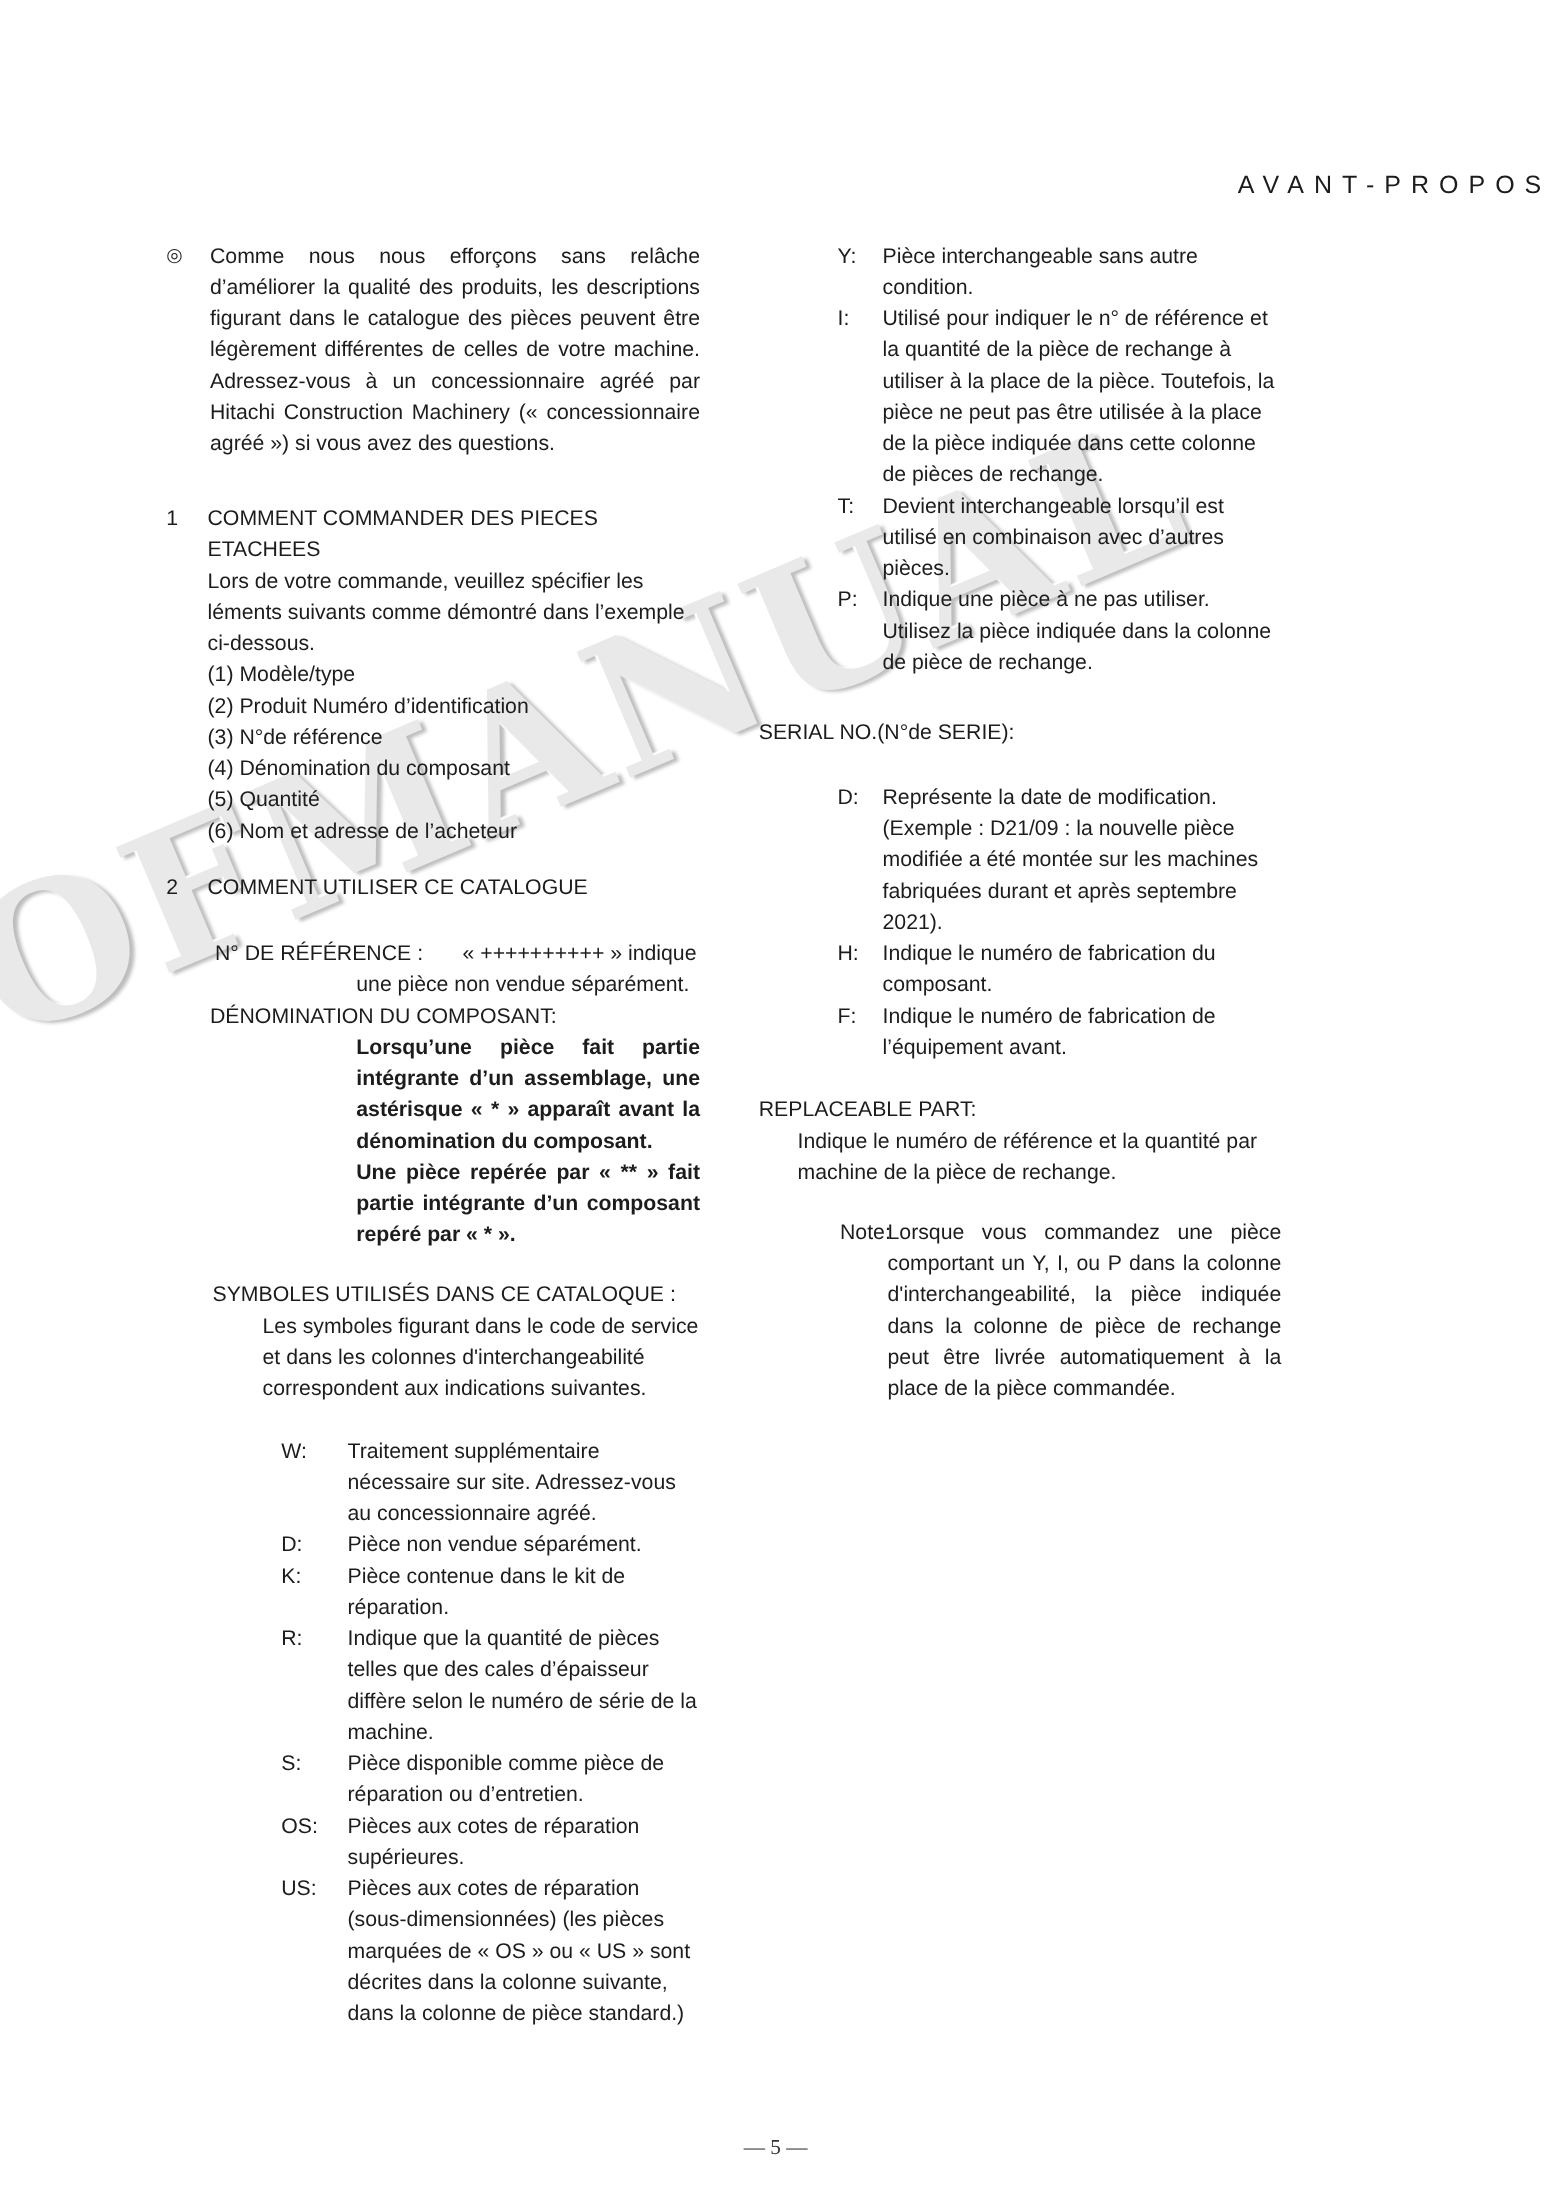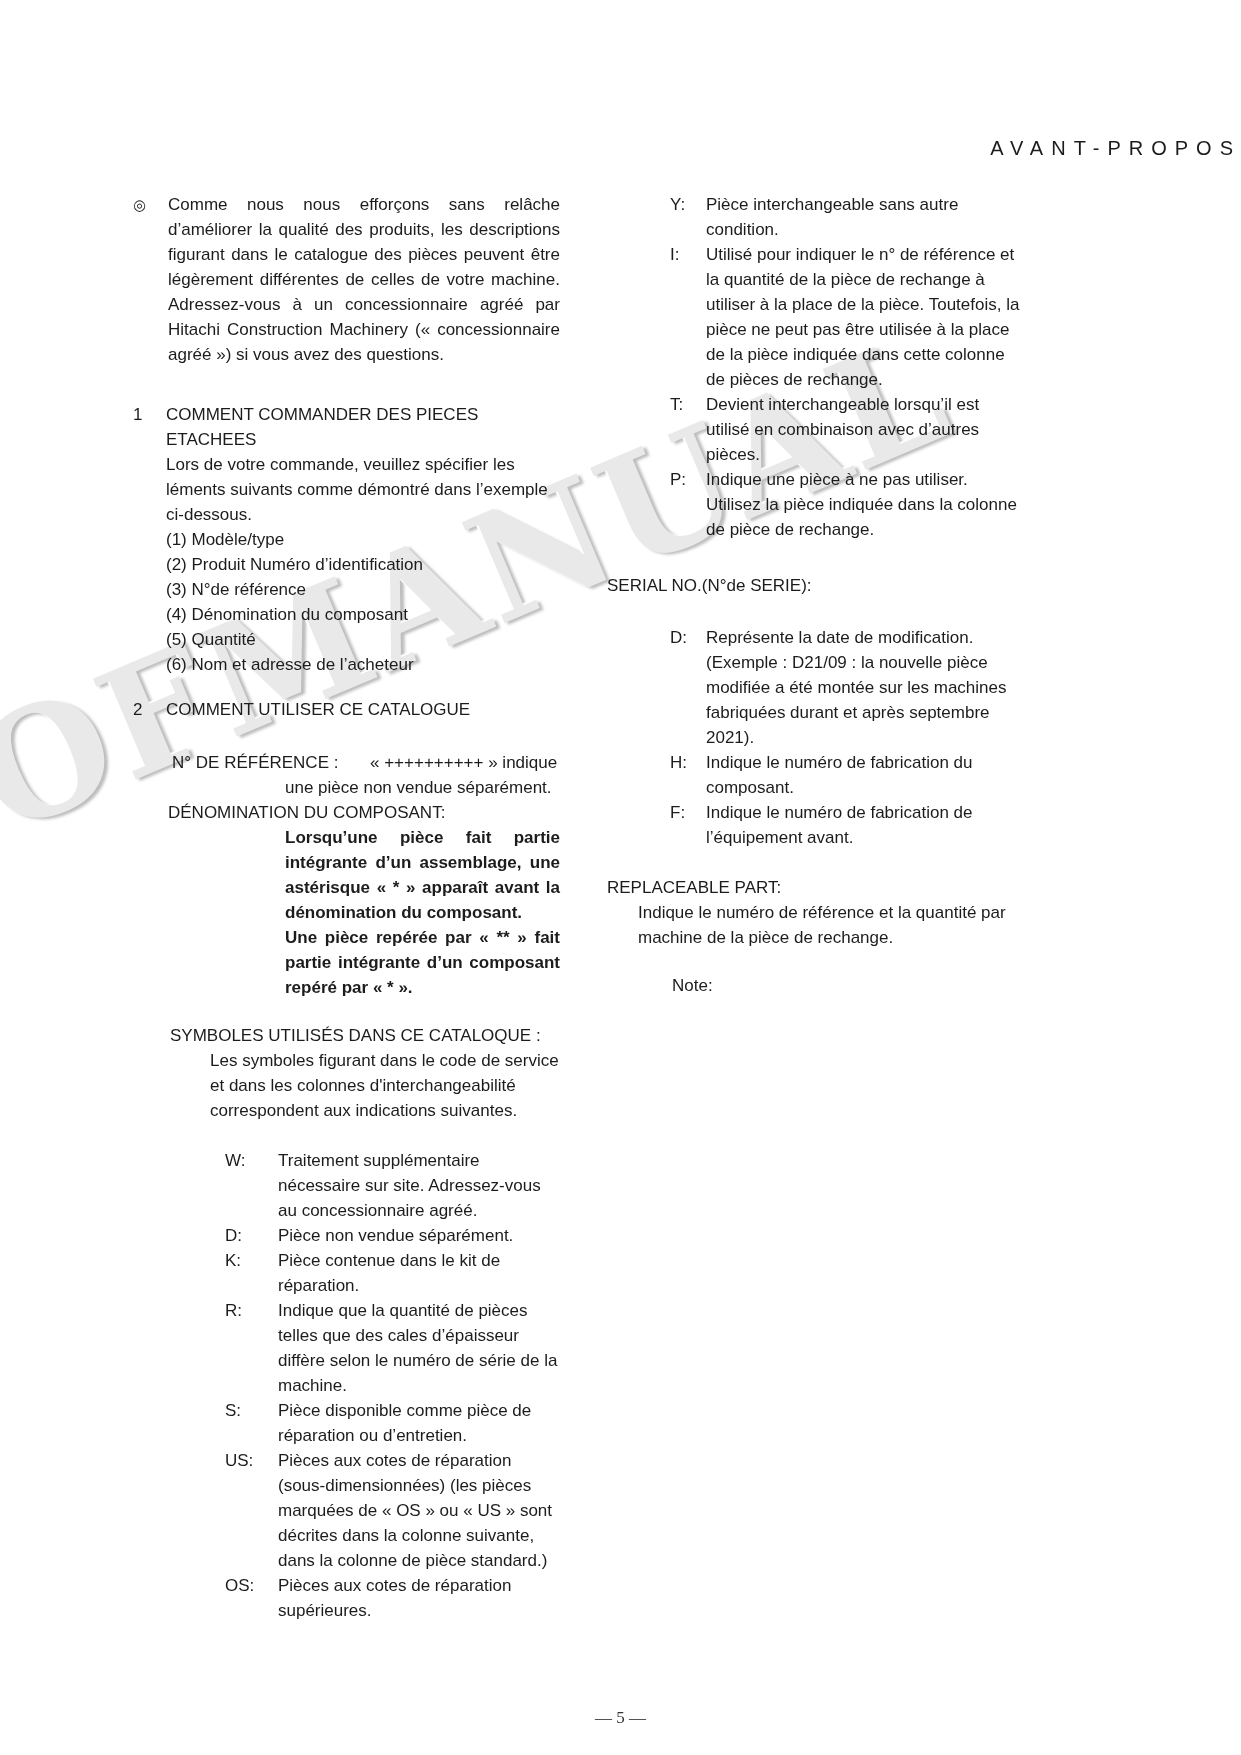--- a/index.html
+++ b/index.html
@@ -144,26 +144,26 @@
           </div>
             <div class="symrow">
             <span>R:</span>
             <span>Indique que la quantité de pièces telles que des cales d’épaisseur diffère selon le numéro de série de la machine.</span>
           </div>
             <div class="symrow">
             <span>S:</span>
             <span>Pièce disponible comme pièce de réparation ou d’entretien.</span>
           </div>
             <div class="symrow">
+            <span>OS:</span>
+            <span>Pièces aux cotes de réparation supérieures.</span>
+          </div>
+            <div class="symrow">
             <span>US:</span>
             <span>Pièces aux cotes de réparation (sous-dimensionnées) (les pièces marquées de « OS » ou « US » sont décrites dans la colonne suivante, dans la colonne de pièce standard.)</span>
-          </div>
-            <div class="symrow">
-            <span>OS:</span>
-            <span>Pièces aux cotes de réparation supérieures.</span>
           </div>
           </div>
       </div>
 
     </div>
 
     <div class="col right">
 
       <div>
           <div class="coderow">
@@ -203,20 +203,21 @@
         </div>
         </div>
 
       <div class="replaceable">
         <div class="heading">REPLACEABLE PART:</div>
         <div class="desc">Indique le numéro de référence et la quantité par machine de la pièce de rechange.</div>
       </div>
 
       <div class="noterow">
         <span>Note:</span>
+        <span class="j">Lorsque vous commandez une pièce comportant un Y, I, ou P dans la colonne d'interchangeabilité, la pièce indiquée dans la colonne de pièce de rechange peut être livrée automatiquement à la place de la pièce commandée.</span>
       </div>
 
     </div>
 
     <div class="pageno">— 5 —</div>
 
   </div>
 </div>
 
 </body></html>

